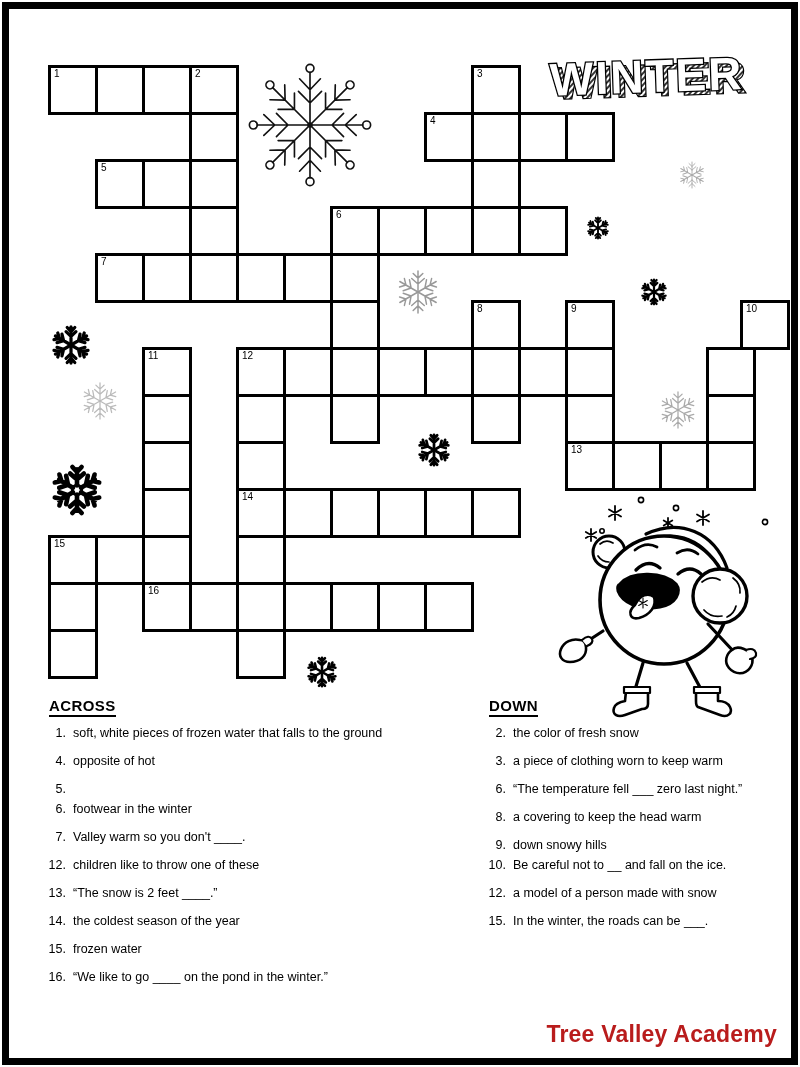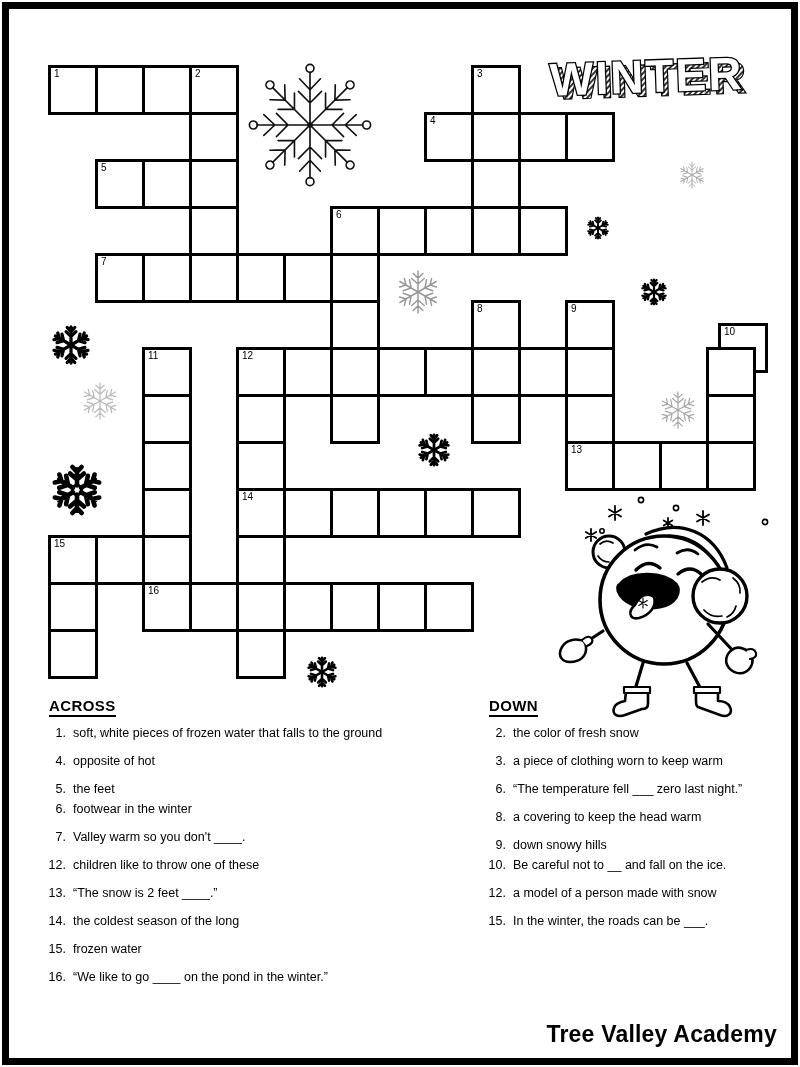--- a/index.html
+++ b/index.html
@@ -199,21 +199,21 @@
       <div class="cell" style="left: 236px; top: 253px;"></div>
       <div class="cell" style="left: 283px; top: 253px;"></div>
       <div class="cell" style="left: 330px; top: 253px;"></div>
       <div class="cell" style="left: 330px; top: 300px;"></div>
       <div class="cell" style="left: 471px; top: 300px;">
         <span class="cellnum">8</span>
       </div>
       <div class="cell" style="left: 565px; top: 300px;">
         <span class="cellnum">9</span>
       </div>
-      <div class="cell" style="left: 718px; top: 300px; margin-top: 23px;">
+      <div class="cell" style="left: 740px; top: 300px;">
         <span class="cellnum">10</span>
       </div>
       <div class="cell" style="left: 142px; top: 347px; padding-left: 17px;">
         <span class="cellnum">11</span>
       </div>
       <div class="cell" style="left: 236px; top: 347px;">
         <span class="cellnum">12</span>
       </div>
       <div class="cell" style="left: 283px; top: 347px;"></div>
       <div class="cell" style="left: 330px; top: 347px;"></div>
@@ -277,21 +277,20 @@
         </div>
         <div class="clue">
           <span class="clue-num">4.</span>
           <span class="clue-text">
             <div class="line">opposite of hot</div>
           </span>
         </div>
         <div class="clue multi">
           <span class="clue-num">5.</span>
           <span class="clue-text">
-            <div class="line">the feet</div>
           </span>
         </div>
         <div class="clue">
           <span class="clue-num">6.</span>
           <span class="clue-text">
             <div class="line">footwear in the winter</div>
           </span>
         </div>
         <div class="clue">
           <span class="clue-num">7.</span>
@@ -307,21 +306,21 @@
         </div>
         <div class="clue">
           <span class="clue-num">13.</span>
           <span class="clue-text">
             <div class="line">“The snow is 2 feet ____.”</div>
           </span>
         </div>
         <div class="clue">
           <span class="clue-num">14.</span>
           <span class="clue-text">
-            <div class="line">the coldest season of the long</div>
+            <div class="line">the coldest season of the year</div>
           </span>
         </div>
         <div class="clue">
           <span class="clue-num">15.</span>
           <span class="clue-text">
             <div class="line">frozen water</div>
           </span>
         </div>
         <div class="clue">
           <span class="clue-num">16.</span>
@@ -379,14 +378,14 @@
         </div>
         <div class="clue">
           <span class="clue-num">15.</span>
           <span class="clue-text">
             <div class="line">In the winter, the roads can be ___.</div>
           </span>
         </div>
       </div>
   </div>
 
-  <div class="footer" style="color: #000000;">Tree Valley Academy</div>
+  <div class="footer" style="color: #b91c1c;">Tree Valley Academy</div>
 </div>
 
 </body></html>

